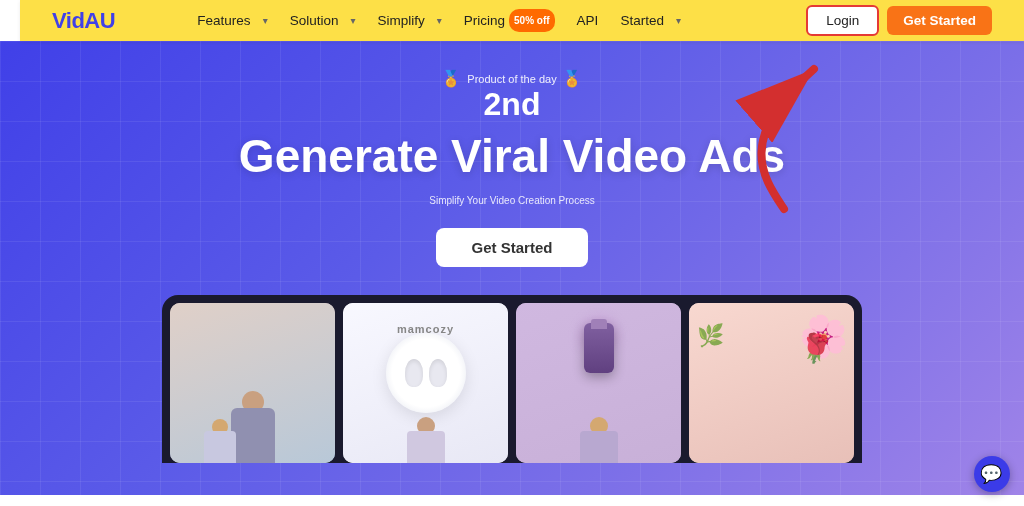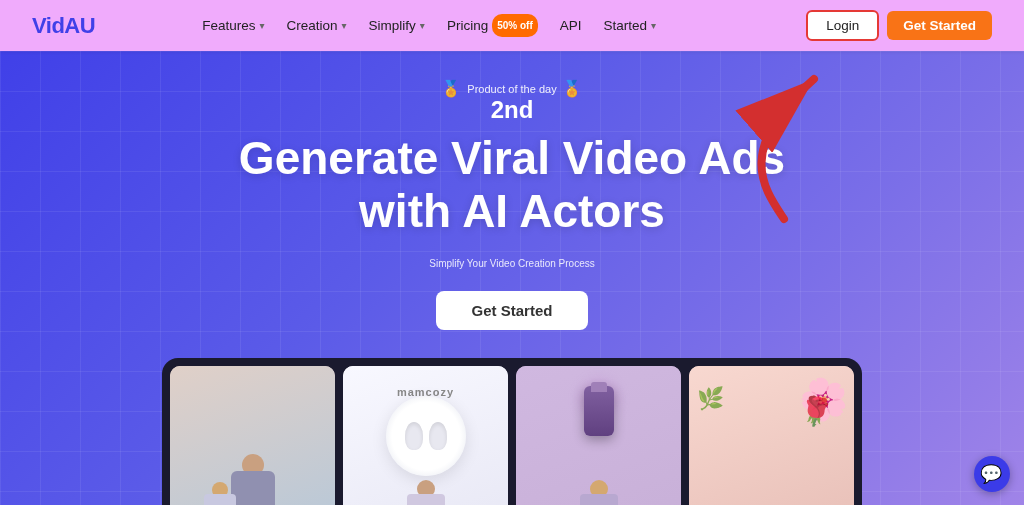--- a/index.html
+++ b/index.html
@@ -6,39 +6,40 @@
     body { width: 1024px; height: 506px; overflow: hidden; font-family: -apple-system, BlinkMacSystemFont, 'Segoe UI', sans-serif; }
 
     
     .header {
       position: relative;
       z-index: 10;
       display: flex;
       align-items: center;
       justify-content: space-between;
       padding: 0 32px;
-      height: 51px;
-      background: #f0abfc;
+      height: 41px;
+      background: #fde047;
       box-shadow: 0 1px 4px rgba(0,0,0,0.08);
+      margin-left: 20px;
     }
     .logo {
       font-size: 22px;
       font-weight: 800;
       color: #4040e8;
       letter-spacing: -0.5px;
     }
     .nav {
       display: flex;
       align-items: center;
       gap: 6px;
     }
     .nav-item {
       display: flex;
       align-items: center;
-      gap: 4px;
+      gap: 12px;
       padding: 6px 8px;
       font-size: 13.5px;
       color: #222;
       cursor: pointer;
       border-radius: 4px;
       white-space: nowrap;
     }
     .nav-chevron { font-size: 10px; color: #666; }
     .pricing-badge {
       display: inline-flex;
@@ -106,32 +107,32 @@
     .product-badge-top {
       display: flex;
       align-items: center;
       gap: 6px;
       font-size: 11px;
       font-weight: 500;
       opacity: 0.9;
     }
     .laurel { font-size: 16px; }
     .product-badge-num {
-      font-size: 24px;
+      font-size: 32px;
       font-weight: 800;
       line-height: 1;
     }
     .hero-title {
       color: #fff;
       font-size: 46px;
       font-weight: 800;
       text-align: center;
       line-height: 1.15;
       text-shadow: 0 2px 8px rgba(0,0,0,0.15);
-      margin-bottom: 20px;
+      margin-bottom: 12px;
     }
     .hero-subtitle {
       color: rgba(255,255,255,0.85);
       font-size: 10px;
       font-weight: 400;
       margin-bottom: 22px;
     }
     .btn-hero-get-started {
       padding: 11px 36px;
       background: #fff;
@@ -212,21 +213,21 @@
 
 <header class="header">
   <div class="logo">VidAU</div>
 
   <nav class="nav">
     <div class="nav-item">
       <span>Features</span>
       <span class="nav-chevron">▾</span>
     </div>
     <div class="nav-item">
-      <span>Creation</span>
+      <span>Solution</span>
       <span class="nav-chevron">▾</span>
     </div>
     <div class="nav-item">
       <span>Simplify</span>
       <span class="nav-chevron">▾</span>
     </div>
     <div class="nav-item pricing-badge">
       <span>Pricing</span>
       <span class="off-badge">50% off</span>
     </div>
@@ -265,21 +266,20 @@
       <div class="product-badge-top">
         <span class="laurel">🏅</span>
         <span>Product of the day</span>
         <span class="laurel">🏅</span>
       </div>
       <div class="product-badge-num">2nd</div>
     </div>
 
     <h1 class="hero-title">
       <span>Generate Viral Video Ads</span><br>
-      <span>with AI Actors</span>
     </h1>
 
     <p class="hero-subtitle">Simplify Your Video Creation Process</p>
 
     <button class="btn-hero-get-started">Get Started</button>
 
     <div class="device-frame">
 
       <div class="video-card card-1">
         <div style="position:absolute;inset:0;background:linear-gradient(160deg,#e0d0c8 0%,#b8c8d8 100%)"></div>

